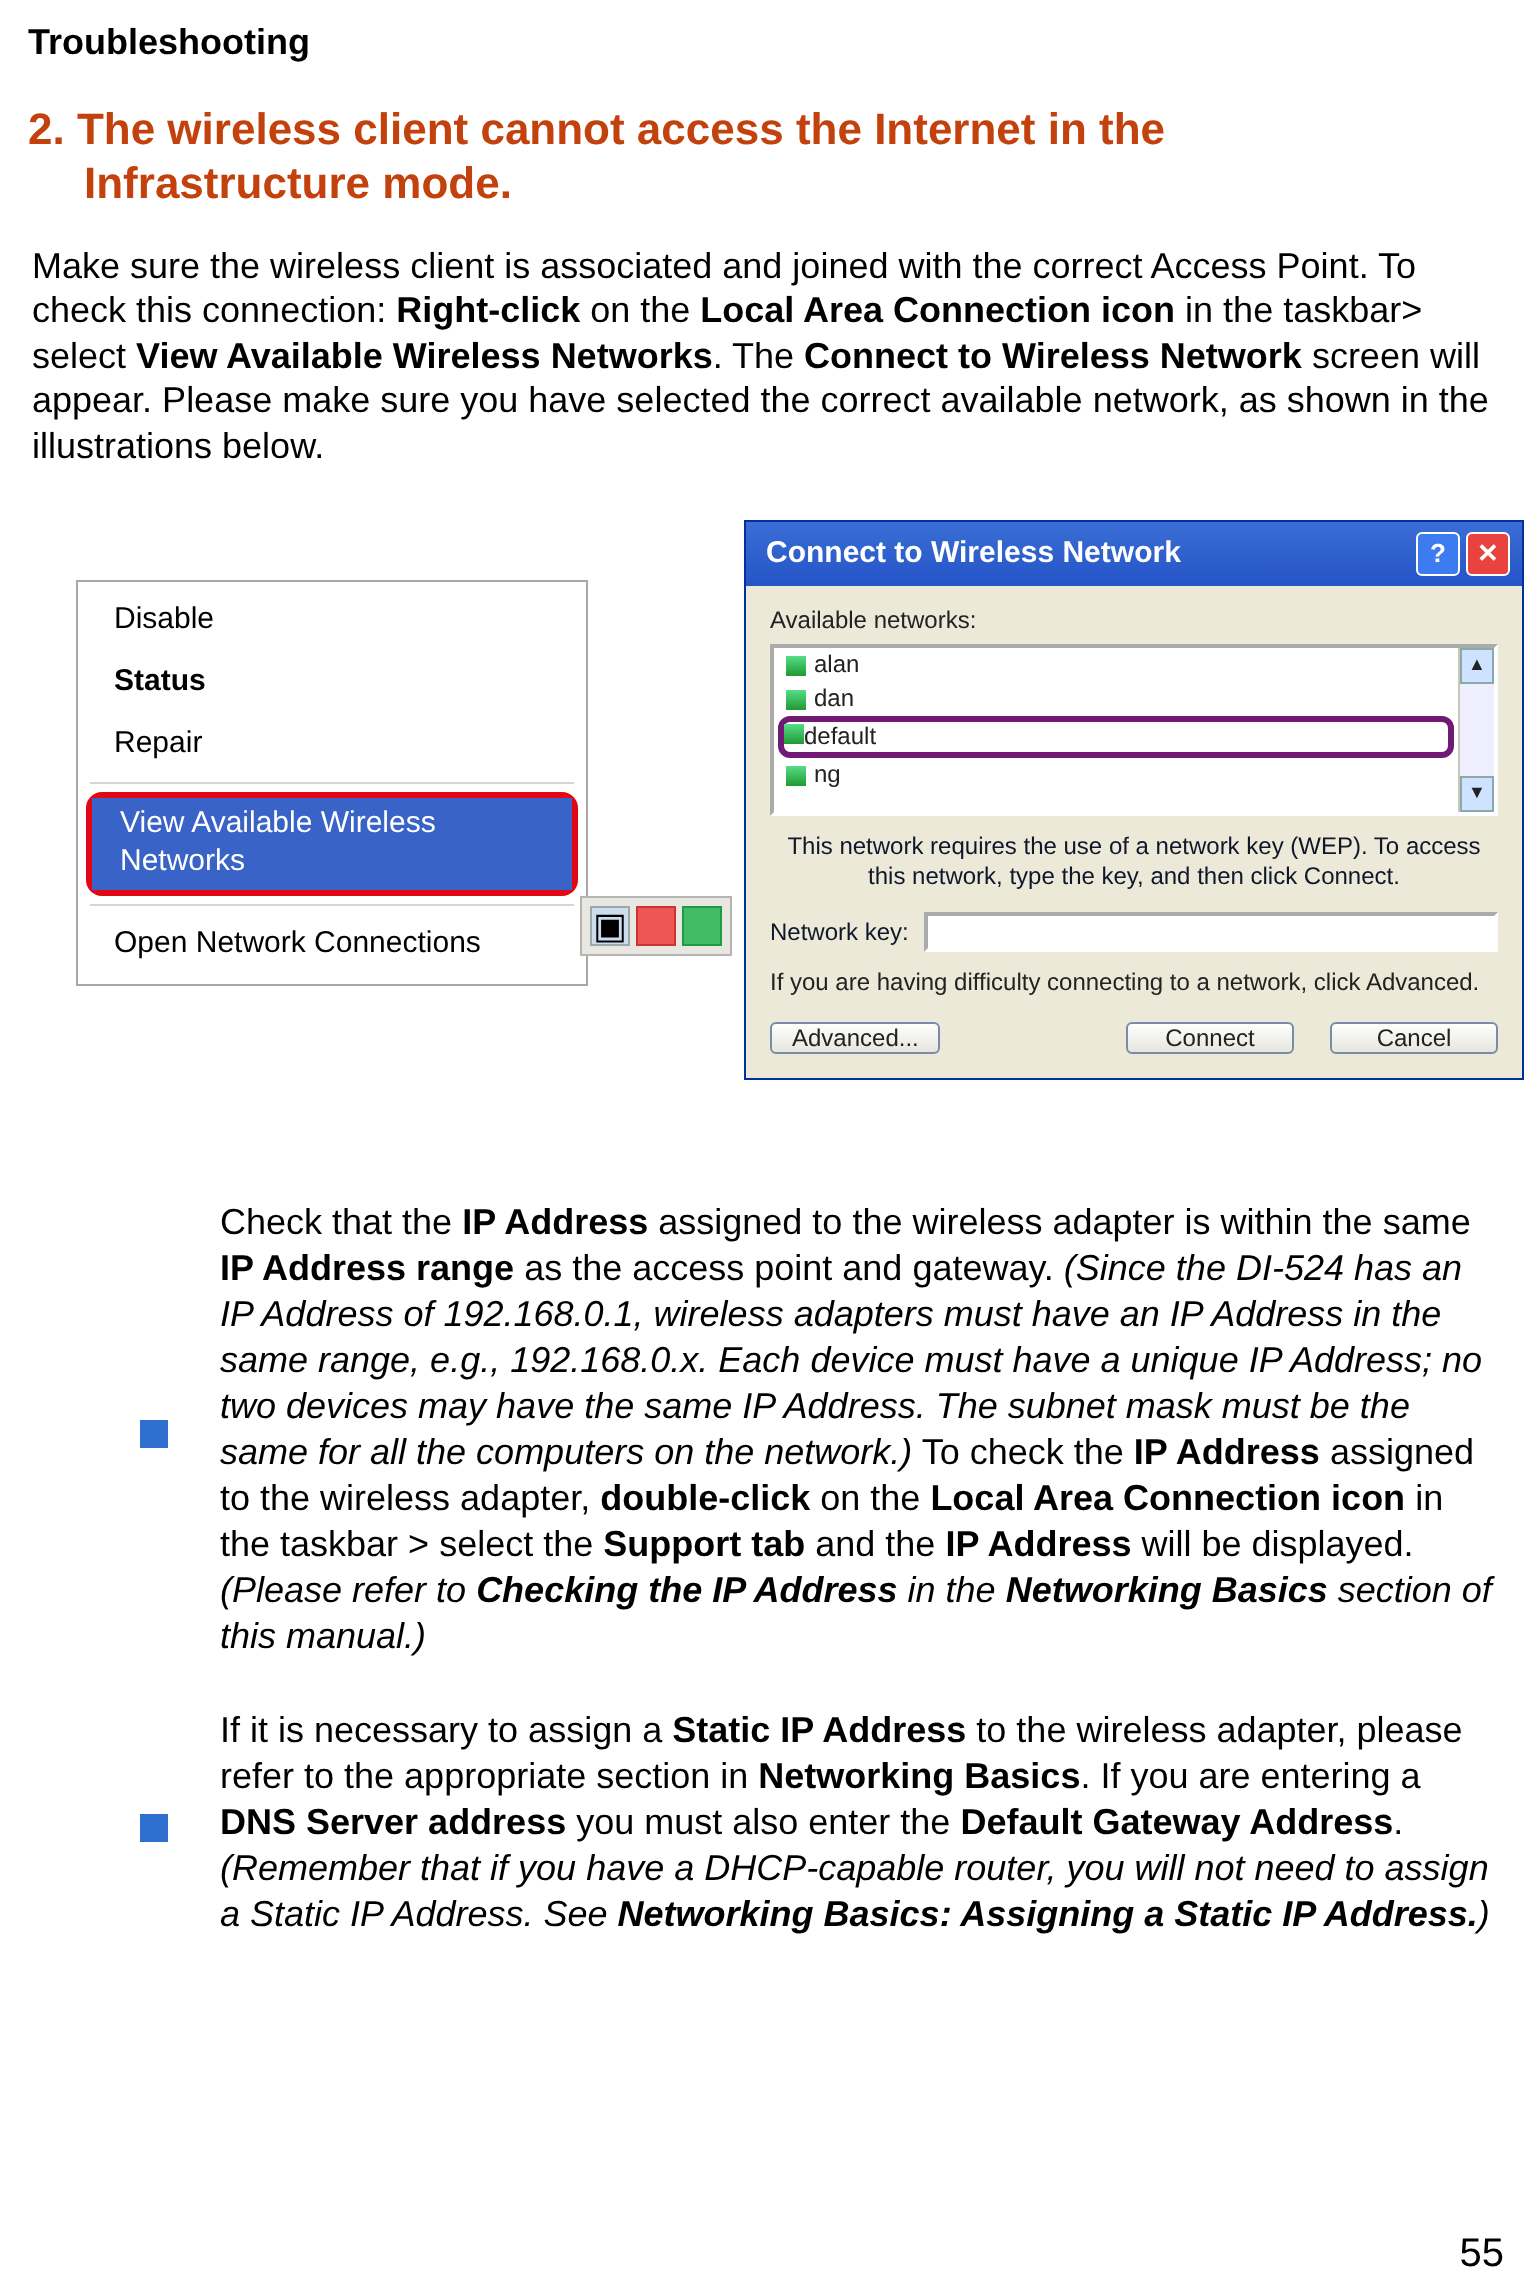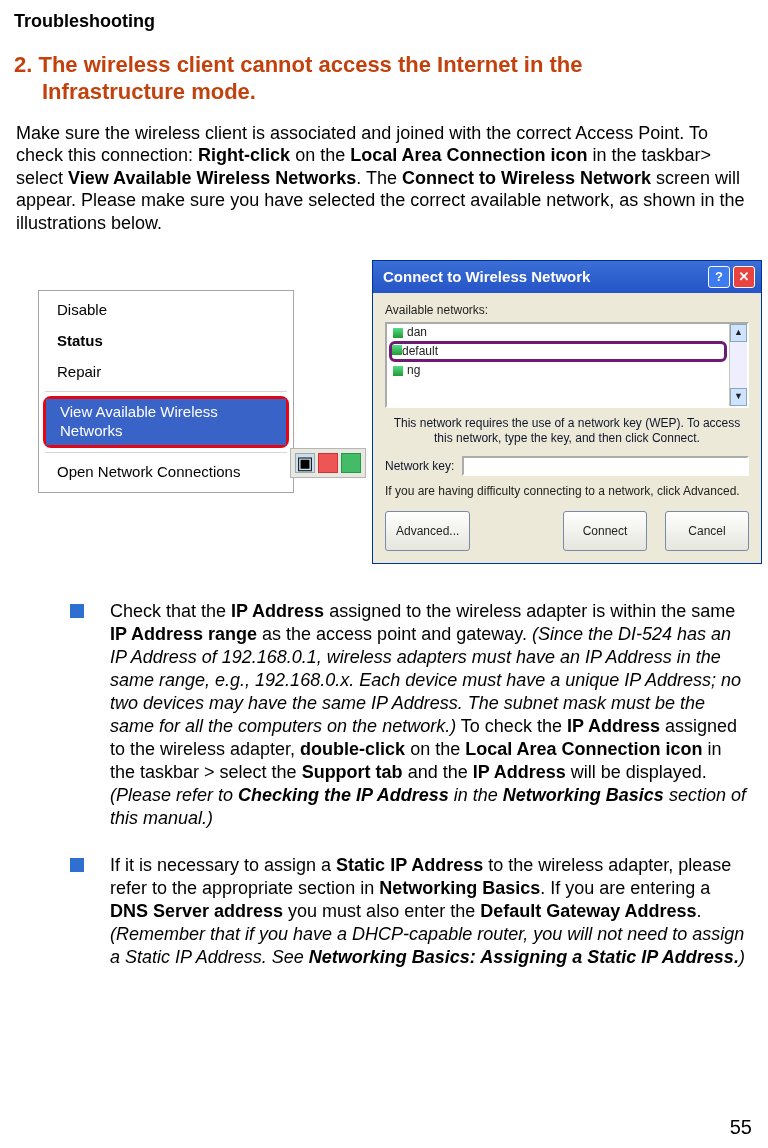--- a/index.html
+++ b/index.html
@@ -142,32 +142,32 @@
     border-left:1px solid #c9c7b8;
   }
   .sbtn { height:18px; background:#cfe2ff; border:1px solid #8aa; display:flex;align-items:center;justify-content:center; font-size:9px;}
   .strack { flex:1; background:#eef;}
 
   .grey { color:#0f172a;text-align:center; }
   .keyrow { display:flex; align-items:center; gap:8px; margin: 10px 0 8px 0;}
   .keyinput { flex:1; height:20px; border:2px inset #fff; background:#fff;}
   .btnrow { display:flex; gap:18px; margin-top:12px; align-items:center;}
   .xpbtn {
-    min-width:84px; height:40px;
+    min-width:84px; height:16px;
     border:1px solid #7a8aaa;
     background: linear-gradient(#fefefe,#e6e6de);
     border-radius:3px;
     font-size:12px;
     display:flex;align-items:center;justify-content:center;
     padding: 0 10px;
   }
 
   
   .bullets { margin-top: 20px; padding: 0 8px 0 56px; }
-  .bullet-item { display:flex; margin-bottom: 24px; }
+  .bullet-item { display:flex; margin-bottom: 24px; align-items: center; }
   .sq {
     width: 14px; height: 14px;
     background:#2f6fd0;
     flex-shrink:0;
     margin-top: 4px;
     margin-right: 26px;
   }
   .btext { flex:1; font-size:18px; line-height:1.28;}
 
   .pagenum {
@@ -214,20 +214,24 @@
     <div class="titlebar">
       <span>Connect to Wireless Network</span>
       <span class="spacer"></span>
       <div class="winbtn help">?</div>
       <div class="winbtn close">✕</div>
     </div>
     <div class="dbody">
       <div class="lbl">Available networks:</div>
       <div class="listbox">
         <div class="listitems">
+          <div class="li-row">
+              <span class="bars"></span>
+              <span>alan</span>
+            </div>
           <div class="li-row">
               <span class="bars"></span>
               <span>dan</span>
             </div>
           <div class="li-row sel-outer">
             <div class="sel-inner"><span class="bars"></span><span>default</span></div>
           </div>
           <div class="li-row">
               <span class="bars"></span>
               <span>ng</span>

